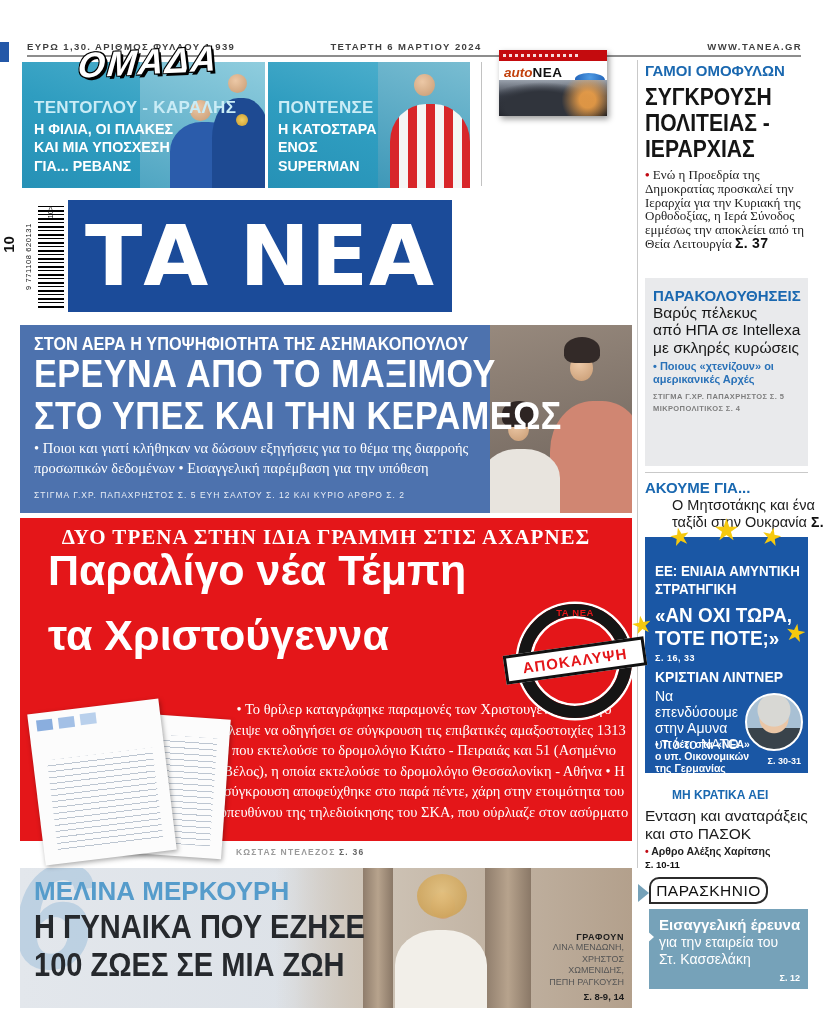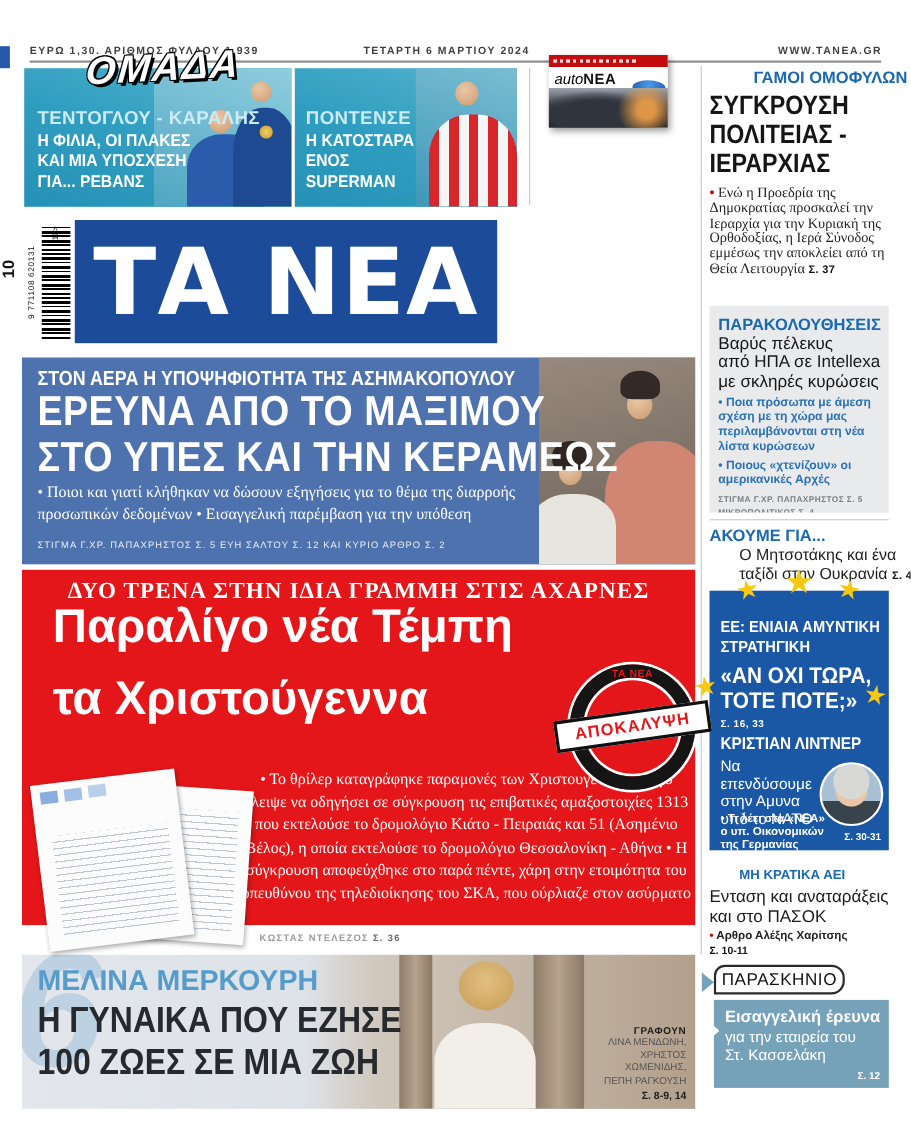--- a/index.html
+++ b/index.html
@@ -36,21 +36,21 @@
          letter-spacing:2px;transform:rotate(-3deg) skewX(-8deg);
          text-shadow:3px 3px 0 #000,1px 1px 0 #000,-1px 1px 0 #000,1px -1px 0 #000,-1px -1px 0 #000;}
   #vdiv1{left:481px;top:62px;width:1px;height:124px;background:#c2c2c2;}
 
   
   #cover{left:499px;top:50px;width:108px;height:66px;background:#fff;box-shadow:2px 3px 6px rgba(0,0,0,.4);}
   #cover-band1{position:absolute;left:0;top:0;width:100%;height:11px;background:#c40b0e;
     background-image:repeating-linear-gradient(90deg,rgba(255,255,255,.85) 0 3px,rgba(255,255,255,0) 3px 6px);
     background-size:70% 3px;background-position:4px 4px;background-repeat:no-repeat;}
   #cover-band2{position:absolute;left:0;top:11px;width:100%;height:19px;background:#fff;padding:2px 0 0 5px;}
-  #cover-auto{font-style:italic;font-weight:400;color:#000000;font-size:13.5px;}
+  #cover-auto{font-style:italic;font-weight:700;color:#c2410c;font-size:13.5px;}
   #cover-nea{font-weight:900;color:#111;font-size:13.5px;letter-spacing:.5px;}
   #cover-car-blue{position:absolute;right:2px;top:12px;width:30px;height:13px;border-radius:45% 55% 20% 20%;
     background:radial-gradient(circle at 50% 35%,#4f9be4,#1c5db4);}
   #cover-photo{position:absolute;left:0;top:30px;width:100%;height:36px;
     background:radial-gradient(circle at 82% 55%,rgba(240,160,70,.9) 0 8px,rgba(240,160,70,0) 26px),
                radial-gradient(ellipse at 40% 75%,#30343c 0 40%,rgba(48,52,60,0) 65%),
                linear-gradient(180deg,#9aa2ad 0%,#3a3f4a 45%,#15171d 100%);}
   #at-teaser{left:490px;top:122px;width:142px;font-size:13.5px;line-height:1.28;color:#1d1d1d;}
   #at-page{margin-top:4px;font-size:9.5px;font-weight:900;letter-spacing:.8px;color:#222;}
 
@@ -121,27 +121,27 @@
   #mel-h1{top:40px;}
   #mel-h2{top:78px;}
   #mel-credits{position:absolute;right:8px;top:64px;width:112px;text-align:right;}
   #mel-authors-label{font-size:9px;font-weight:900;letter-spacing:.6px;color:#1d1d1d;}
   .mel-author{font-size:9px;color:#555;line-height:1.3;}
   #mel-page{font-size:9.5px;font-weight:900;color:#1d1d1d;margin-top:2px;}
 
   
   #rc-vrule{left:637px;top:60px;width:1px;height:808px;background:#c9c9c9;}
   .rc-kicker{color:#1a68b0;font-weight:900;white-space:nowrap;}
-  #rc1-kicker{left:645px;top:62px;font-size:15px;margin-left:40px;}
+  #rc1-kicker{left:645px;top:62px;font-size:15px;}
   .rc1-hline{left:645px;font-size:24px;font-weight:900;color:#151515;white-space:nowrap;}
   #rc1-h1{top:83px;}#rc1-h2{top:109px;}#rc1-h3{top:135px;}
   #rc1-body{left:645px;top:168px;width:166px;font-family:"Liberation Serif",serif;
     font-size:13px;line-height:13.8px;color:#1e1e1e;}
   .redb{color:#c00812;font-weight:700;}
-  .pg{font-family:"Liberation Sans",sans-serif;font-size:10px;font-weight:900;color:#111;letter-spacing:.3px;}
+  .pg{font-family:"Liberation Sans",sans-serif;font-size:14px;font-weight:900;color:#111;letter-spacing:.3px;}
 
   #graybox{left:645px;top:278px;width:163px;height:188px;background:#e9eaec;padding:9px 8px;overflow:hidden;}
   #gb-kicker{font-size:15px;font-weight:900;color:#1a68b0;white-space:nowrap;}
   .gb-hline{font-size:15.5px;font-weight:500;color:#161616;line-height:1.12;white-space:nowrap;}
   .gb-bullet{font-size:11px;line-height:1.2;color:#2a72b8;font-weight:600;margin-top:4px;}
   .gb-credit{font-size:7.5px;letter-spacing:.4px;color:#7e7e7e;font-weight:700;margin-top:3px;}
   #gb-credits{margin-top:6px;}
 
   #rc-hrule{left:645px;top:472px;width:163px;height:1px;background:#c9c9c9;}
   #ak-kicker{left:645px;top:479px;font-size:15px;}
@@ -325,24 +325,20 @@
     <span class="pg">Σ. 37</span>
   </div>
 
   <div class="abs" id="graybox">
     <div id="gb-kicker">ΠΑΡΑΚΟΛΟΥΘΗΣΕΙΣ</div>
     <div class="gb-hline">Βαρύς πέλεκυς</div>
     <div class="gb-hline">από ΗΠΑ σε Intellexa</div>
     <div class="gb-hline">με σκληρές κυρώσεις</div>
     <div class="gb-bullet">
       <span>•</span>
-      <span>Ποια πρόσωπα με άμεση σχέση με τη χώρα μας περιλαμβάνονται στη νέα λίστα κυρώσεων</span>
-    </div>
-    <div class="gb-bullet">
-      <span>•</span>
       <span>Ποιους «χτενίζουν» οι αμερικανικές Αρχές</span>
     </div>
     <div id="gb-credits">
       <div class="gb-credit">ΣΤΙΓΜΑ Γ.ΧΡ. ΠΑΠΑΧΡΗΣΤΟΣ Σ. 5</div>
       <div class="gb-credit">ΜΙΚΡΟΠΟΛΙΤΙΚΟΣ Σ. 4</div>
     </div>
   </div>
 
   <div class="abs" id="rc-hrule"></div>
   <div class="abs rc-kicker" id="ak-kicker">ΑΚΟΥΜΕ ΓΙΑ...</div>

